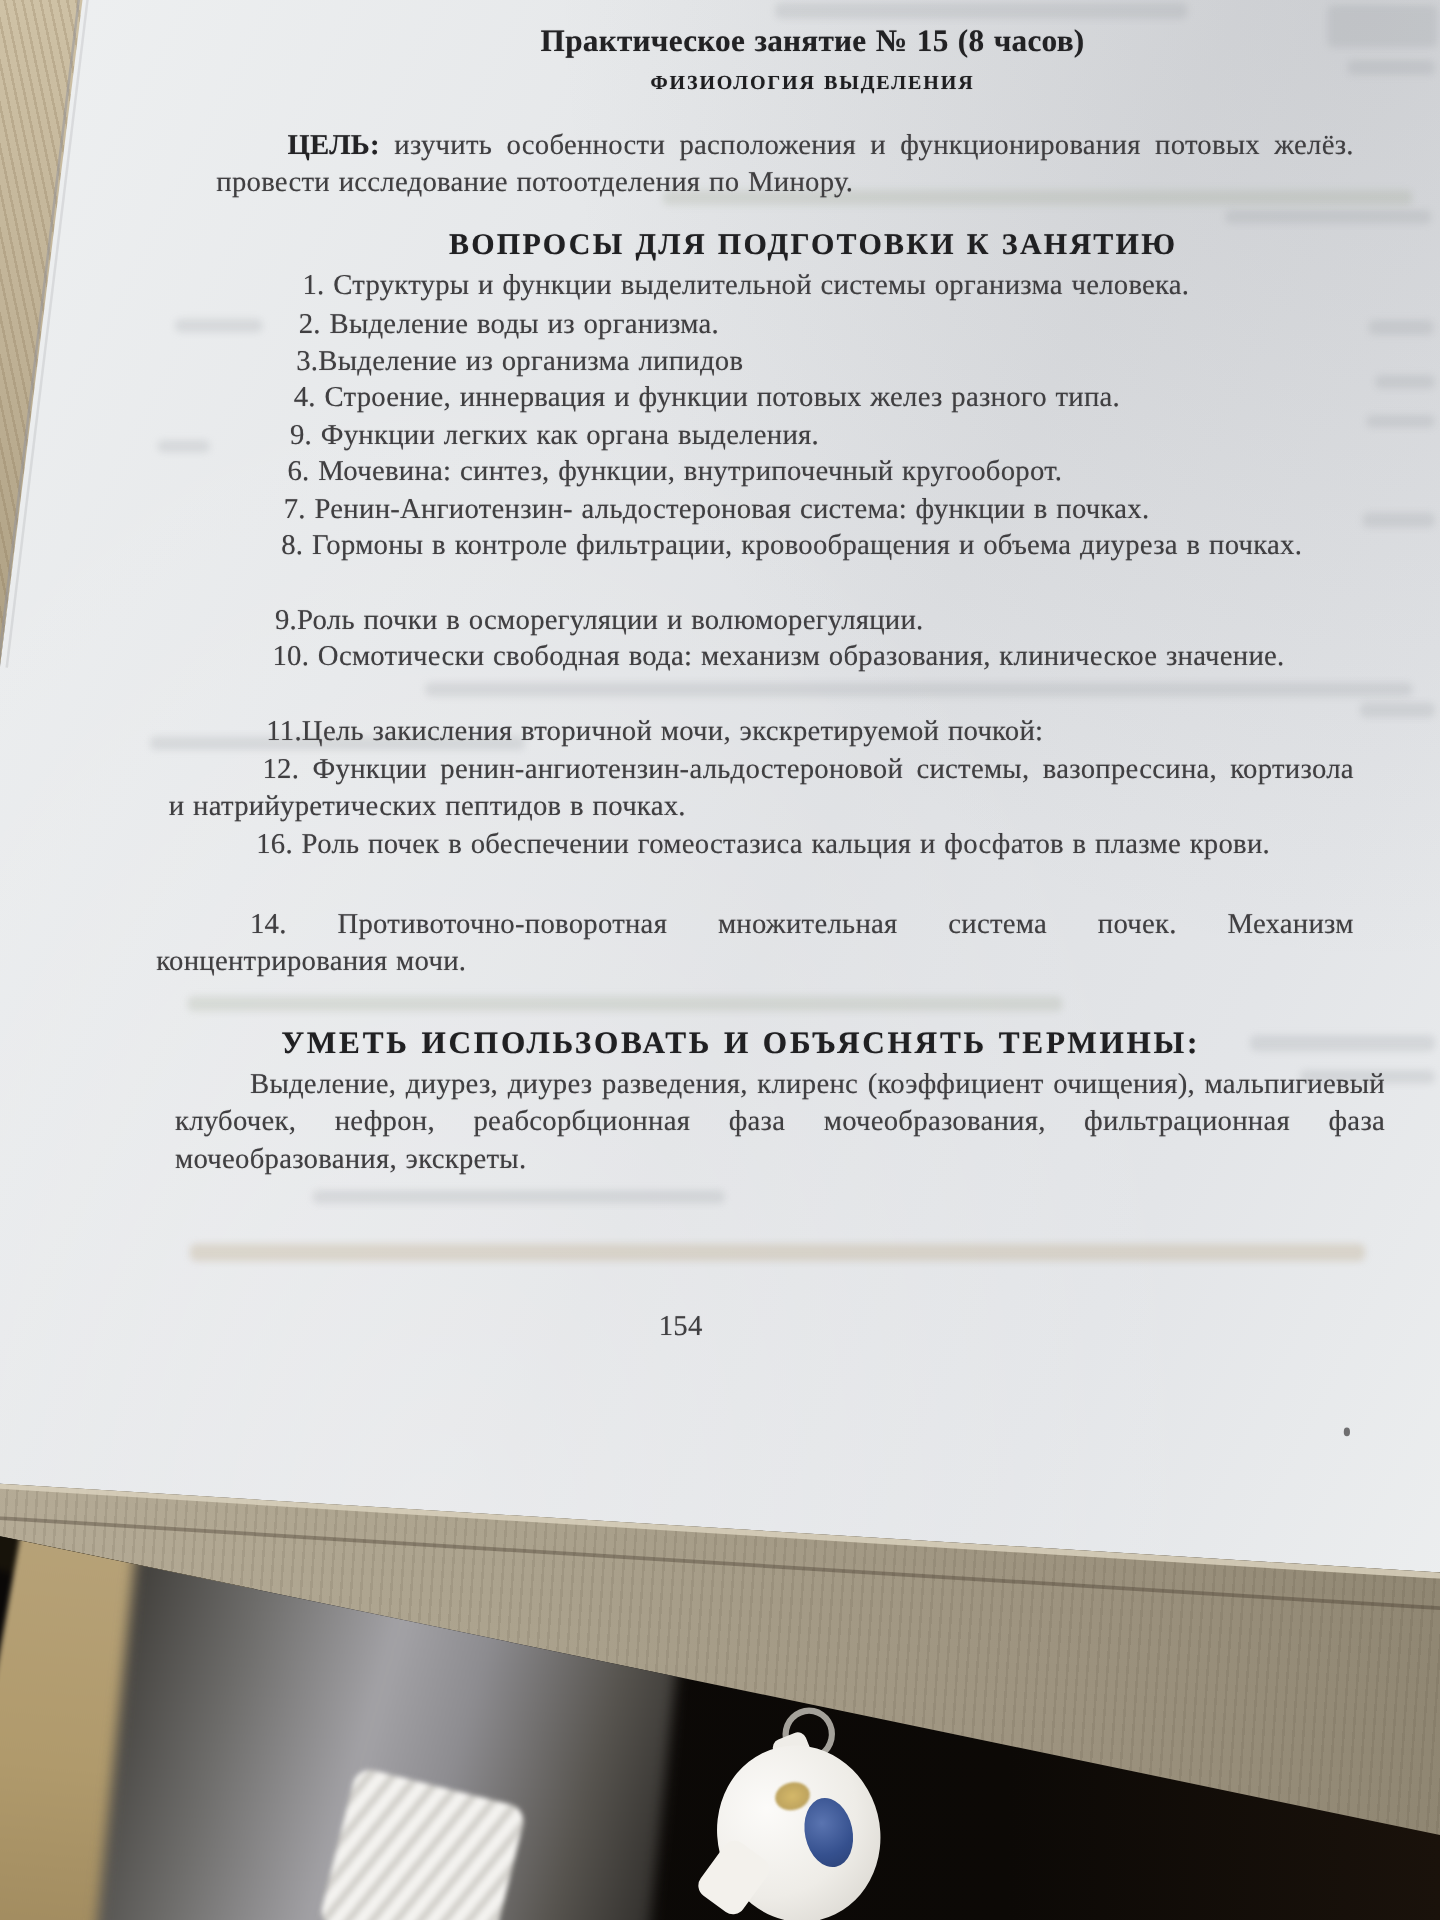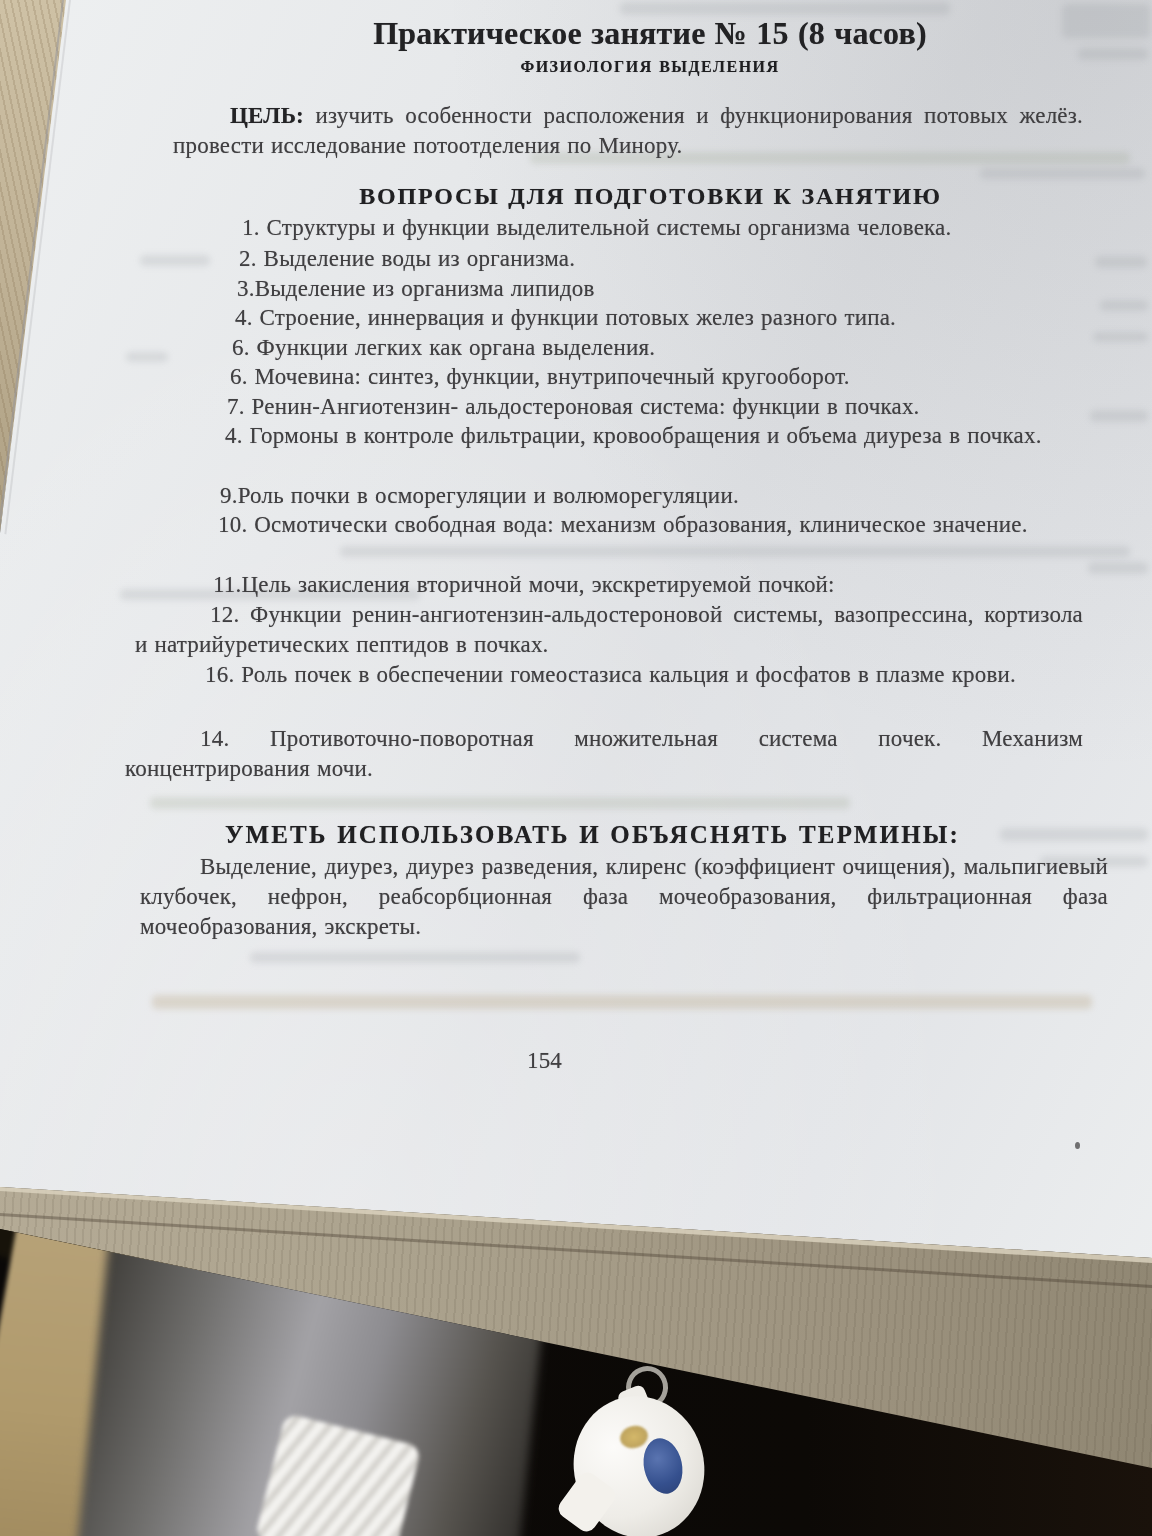--- a/index.html
+++ b/index.html
@@ -71,21 +71,21 @@
     background:radial-gradient(#cfae52,#a88a3e);opacity:.85;filter:blur(1px);transform:rotate(-14deg);}
   .badge-blue{position:absolute;left:644px;top:1438px;width:38px;height:56px;border-radius:50%;
     transform:rotate(-12deg);
     background:radial-gradient(circle at 40% 35%,#5a74b0 0%,#35508e 60%,#2b4176 100%);}
   
   .txt{position:absolute;color:#403f41;font-size:23px;line-height:30px;
     text-align:justify;letter-spacing:.2px;word-spacing:1px;
     text-shadow:0 0 .7px rgba(70,70,75,.55);}
   .bold{font-weight:bold;color:#232325;}
   .center{text-align:center;}
-  .ttl1{font-size:32px;line-height:31px;font-weight:bold;color:#222224;}
+  .ttl1{font-size:25px;line-height:31px;font-weight:bold;color:#222224;}
   .ttl2{font-size:16px;line-height:34px;font-weight:bold;letter-spacing:1.5px;color:#1e1e20;}
   .sec-ttl{font-size:24px;font-weight:bold;letter-spacing:1.8px;color:#202022;}
   .sec-ttl2{font-size:25px;font-weight:bold;letter-spacing:2.2px;color:#202022;}
   .indent57{text-indent:57px;}
   .indent75{text-indent:75px;}
   .indent60{text-indent:60px;}
   
   .smudge{position:absolute;border-radius:5px;background:rgba(138,143,150,.20);filter:blur(3px);}
   .smudge.green{background:rgba(150,160,135,.22);}
   .smudge.amber{background:rgba(172,152,110,.26);}
@@ -127,24 +127,24 @@
   <div class="txt center ttl2" style="left:160px;top:50px;width:980px;">ФИЗИОЛОГИЯ ВЫДЕЛЕНИЯ</div>
 
   <div class="txt center sec-ttl" style="left:163px;top:181px;width:975px;">ВОПРОСЫ ДЛЯ ПОДГОТОВКИ К ЗАНЯТИЮ</div>
 
   <div class="txt indent57" style="left:173px;top:101px;width:910px;"><span class="bold">ЦЕЛЬ:</span><span> изучить особенности расположения и функционирования потовых желёз. провести исследование потоотделения по Минору.</span></div>
 
   <div class="txt indent75" style="left:167px;top:213px;width:916px;">1. Структуры и функции выделительной системы организма человека.</div>
   <div class="txt indent75" style="left:164px;top:244px;width:919px;">2. Выделение воды из организма.</div>
   <div class="txt indent75" style="left:162px;top:274px;width:921px;">3.Выделение из организма липидов</div>
   <div class="txt indent75" style="left:160px;top:303px;width:923px;">4. Строение, иннервация и функции потовых желез разного типа.</div>
-  <div class="txt indent75" style="left:157px;top:333px;width:926px;">6. Функции легких как органа выделения.</div>
+  <div class="txt indent75" style="left:157px;top:333px;width:926px;">9. Функции легких как органа выделения.</div>
   <div class="txt indent75" style="left:155px;top:362px;width:928px;">6. Мочевина: синтез, функции, внутрипочечный кругооборот.</div>
   <div class="txt indent75" style="left:152px;top:392px;width:931px;">7. Ренин-Ангиотензин- альдостероновая система: функции в почках.</div>
-  <div class="txt indent75" style="left:150px;top:421px;width:933px;">4. Гормоны в контроле фильтрации, кровообращения и объема диуреза в почках.</div>
+  <div class="txt indent75" style="left:150px;top:421px;width:933px;">8. Гормоны в контроле фильтрации, кровообращения и объема диуреза в почках.</div>
   <div class="txt indent75" style="left:145px;top:481px;width:938px;">9.Роль почки в осморегуляции и волюморегуляции.</div>
   <div class="txt indent75" style="left:143px;top:510px;width:940px;">10. Осмотически свободная вода: механизм образования, клиническое значение.</div>
   <div class="txt indent75" style="left:138px;top:570px;width:945px;">11.Цель закисления вторичной мочи, экскретируемой почкой:</div>
   <div class="txt indent75" style="left:135px;top:600px;width:948px;">12. Функции ренин-ангиотензин-альдостероновой системы, вазопрессина, кортизола и натрийуретических пептидов в почках.</div>
   <div class="txt indent75" style="left:130px;top:660px;width:953px;">16. Роль почек в обеспечении гомеостазиса кальция и фосфатов в плазме крови.</div>
   <div class="txt indent75" style="left:125px;top:724px;width:958px;">14. Противоточно-поворотная множительная система почек. Механизм концентрирования мочи.</div>
 
   <div class="txt center sec-ttl2" style="left:100px;top:820px;width:985px;">УМЕТЬ ИСПОЛЬЗОВАТЬ И ОБЪЯСНЯТЬ ТЕРМИНЫ:</div>
   <div class="txt indent60" style="left:112px;top:852px;width:968px;margin-left:28px;">Выделение, диурез, диурез разведения, клиренс (коэффициент очищения), мальпигиевый клубочек, нефрон, реабсорбционная фаза мочеобразования, фильтрационная фаза мочеобразования, экскреты.</div>
 

